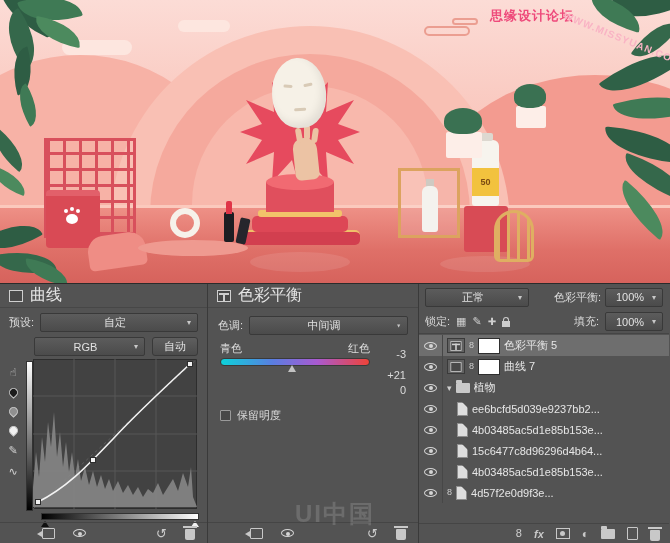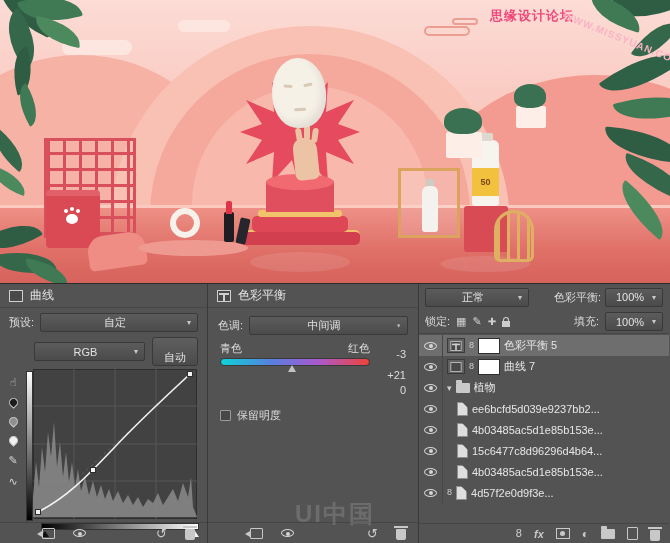--- a/index.html
+++ b/index.html
@@ -61,27 +61,27 @@
   .wm-site{left:566px;top:10px;color:#f9b3c4;font-size:10px;font-weight:bold;letter-spacing:1px;
     transform:rotate(22deg);transform-origin:left top;}
 
   
   .panels{position:absolute;top:284px;left:0;width:670px;height:259px;display:flex;color:#dcdcdc;font-size:11px;}
   .panel{background:#535353;position:relative;height:259px;}
   .p-curves{width:208px;border-right:1px solid #3a3a3a;}
   .p-balance{width:211px;border-right:1px solid #3a3a3a;}
   .p-layers{width:250px;}
   .phead{height:24px;display:flex;align-items:center;gap:7px;padding:0 9px;border-bottom:1px solid #474747;}
-  .ptitle{font-size:12px;color:#e4e4e4;}
+  .ptitle{font-size:16px;color:#e4e4e4;}
   .dd{height:19px;background:linear-gradient(#5c5c5c,#4b4b4b);border:1px solid #393939;border-radius:2px;
     display:flex;align-items:center;padding:0 6px;color:#e2e2e2;}
   .dd .val{flex:1;white-space:nowrap;overflow:hidden;text-align:center;}
   .dd .arr{font-size:8px;color:#c8c8c8;margin-left:4px;}
-  .btn{height:29px;padding:0 11px;background:linear-gradient(#5f5f5f,#4b4b4b);border:1px solid #393939;border-radius:3px;
-    color:#e2e2e2;display:flex;align-items:flex-end;}
+  .btn{height:19px;padding:0 11px;background:linear-gradient(#5f5f5f,#4b4b4b);border:1px solid #393939;border-radius:3px;
+    color:#e2e2e2;display:flex;align-items:center;}
   .pfoot{position:absolute;bottom:0;left:0;right:0;height:21px;border-top:1px solid #454545;
     display:flex;align-items:center;gap:18px;padding:0 12px 0 42px;}
   .pfoot .pushR{margin-left:auto;}
   
   .curve-ic{width:14px;height:12px;border:1px solid #cfcfcf;position:relative;overflow:hidden;background:#494949;}
   .curve-ic::before{content:'';position:absolute;left:-4px;bottom:-8px;width:20px;height:20px;border-top:2px solid #cfcfcf;
     border-radius:50%;transform:rotate(40deg);}
   .bal-ic{position:relative;width:14px;height:12px;background:#494949;border:1px solid #cfcfcf;}
   .bal-ic::before{content:'';position:absolute;left:1px;right:1px;top:2px;height:2px;background:#cfcfcf;}
   .bal-ic::after{content:'';position:absolute;left:5px;top:2px;width:2px;height:8px;background:#cfcfcf;}

